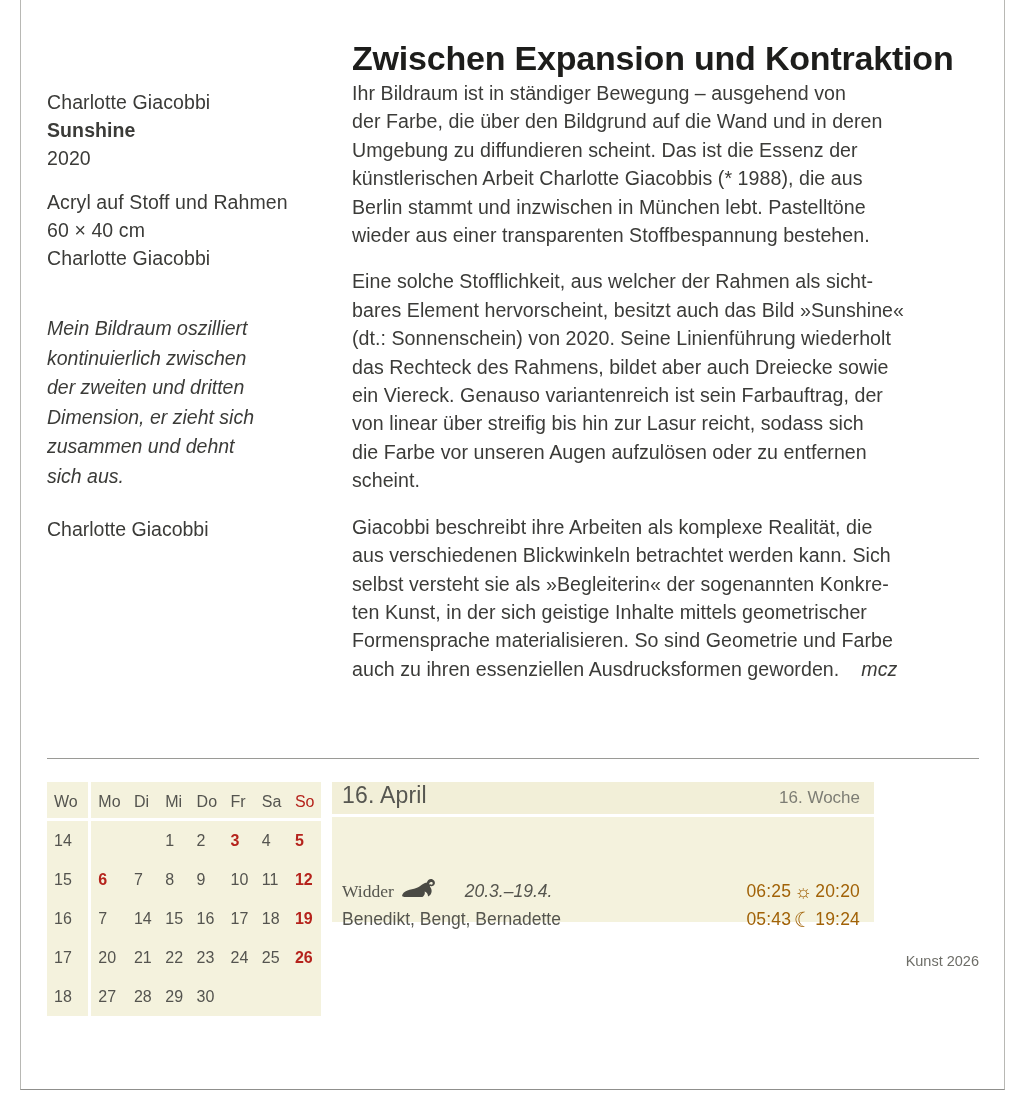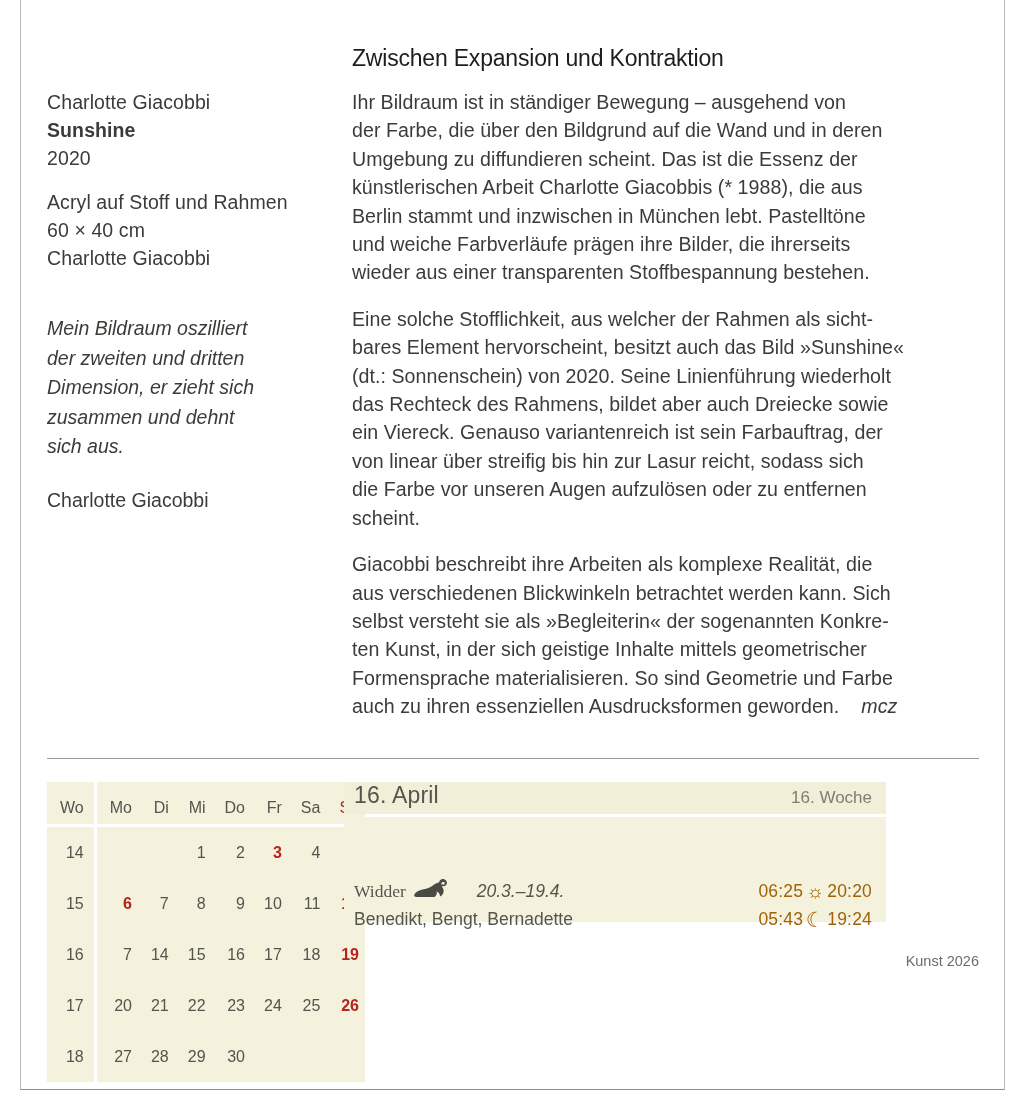--- a/index.html
+++ b/index.html
@@ -71,26 +71,26 @@
   }
 
   
   #article-column {
     position: absolute;
     left: 352px;
     top: 42px;
     width: 630px;
   }
   #article-title {
-    font-size: 23px;
-    font-weight: normal;
+    font-size: 34px;
+    font-weight: bold;
     line-height: 32px;
     color: #1d1d1b;
     letter-spacing: -0.2px;
-    margin: 0 0 14px 0;
+    margin: 0 0 5px 0;
   }
   .article-para {
     font-size: 19.6px;
     line-height: 28.4px;
     color: #3b3b38;
     margin: 0 0 18px 0;
     letter-spacing: 0.05px;
   }
   .article-para:last-child { margin-bottom: 0; }
   .para-line { display: block; white-space: pre; }
@@ -124,22 +124,22 @@
     left: 47px;
     top: 0px;
     width: 274px;
     background: #f4f2dd;
     border-collapse: separate;
     border-spacing: 0;
     font-size: 16px;
     color: #54544f;
   }
   #mini-calendar td, #mini-calendar th {
-    padding: 13px;
-    text-align: right;
+    padding: 7px;
+    text-align: left;
     font-weight: normal;
     height: 25px;
     vertical-align: middle;
   }
   #mini-calendar th {
     font-size: 16px;
     color: #54544f;
     padding-bottom: 4px;
   }
   #mini-calendar th.sunday, #mini-calendar td.sunday {
@@ -153,21 +153,21 @@
     padding-right: 10px !important;
     border-right: 3px solid #ffffff;
   }
   .day-cell { width: 31px; padding-right: 6px !important; }
   .first-day-cell { padding-left: 10px; }
   #mini-calendar thead tr th { border-bottom: 3px solid #ffffff; }
 
   
   #day-panel {
     position: absolute;
-    left: 344px;
+    left: 332px;
     top: 0px;
     width: 542px;
   }
   #day-header {
     background: #f2efd8;
     height: 32px;
     position: relative;
     padding: 0 14px 0 10px;
     box-sizing: border-box;
   }
@@ -259,38 +259,38 @@
     <div class="cap-line">Charlotte Giacobbi</div>
     <div class="cap-line bold">Sunshine</div>
     <div class="cap-line">2020</div>
     <div class="cap-block-gap"></div>
     <div class="cap-line">Acryl auf Stoff und Rahmen</div>
     <div class="cap-line">60 × 40 cm</div>
     <div class="cap-line">Charlotte Giacobbi</div>
 
     <div id="quote-block">
       <div class="quote-line">Mein Bildraum oszilliert</div>
+      <div class="quote-line">kontinuierlich zwischen</div>
       <div class="quote-line">der zweiten und dritten</div>
       <div class="quote-line">Dimension, er zieht sich</div>
       <div class="quote-line">zusammen und dehnt</div>
       <div class="quote-line">sich aus.</div>
       <div id="quote-attrib">Charlotte Giacobbi</div>
     </div>
   </div>
 
   <div id="article-column">
     <h1 id="article-title">Zwischen Expansion und Kontraktion</h1>
 
     <p class="article-para">
       <span class="para-line">Ihr Bildraum ist in ständiger Bewegung – ausgehend von</span>
       <span class="para-line">der Farbe, die über den Bildgrund auf die Wand und in deren</span>
       <span class="para-line">Umgebung zu diffundieren scheint. Das ist die Essenz der</span>
       <span class="para-line">künstlerischen Arbeit Charlotte Giacobbis (* 1988), die aus</span>
       <span class="para-line">Berlin stammt und inzwischen in München lebt. Pastelltöne</span>
-      <span class="para-line">und weiche Farbverläufe prägen ihre Bilder, die ihrerseits</span>
       <span class="para-line">wieder aus einer transparenten Stoffbespannung bestehen.</span>
     </p>
 
     <p class="article-para">
       <span class="para-line">Eine solche Stofflichkeit, aus welcher der Rahmen als sicht-</span>
       <span class="para-line">bares Element hervorscheint, besitzt auch das Bild »Sunshine«</span>
       <span class="para-line">(dt.: Sonnenschein) von 2020. Seine Linienführung wiederholt</span>
       <span class="para-line">das Rechteck des Rahmens, bildet aber auch Dreiecke sowie</span>
       <span class="para-line">ein Viereck. Genauso variantenreich ist sein Farbauftrag, der</span>
       <span class="para-line">von linear über streifig bis hin zur Lasur reicht, sodass sich</span>

